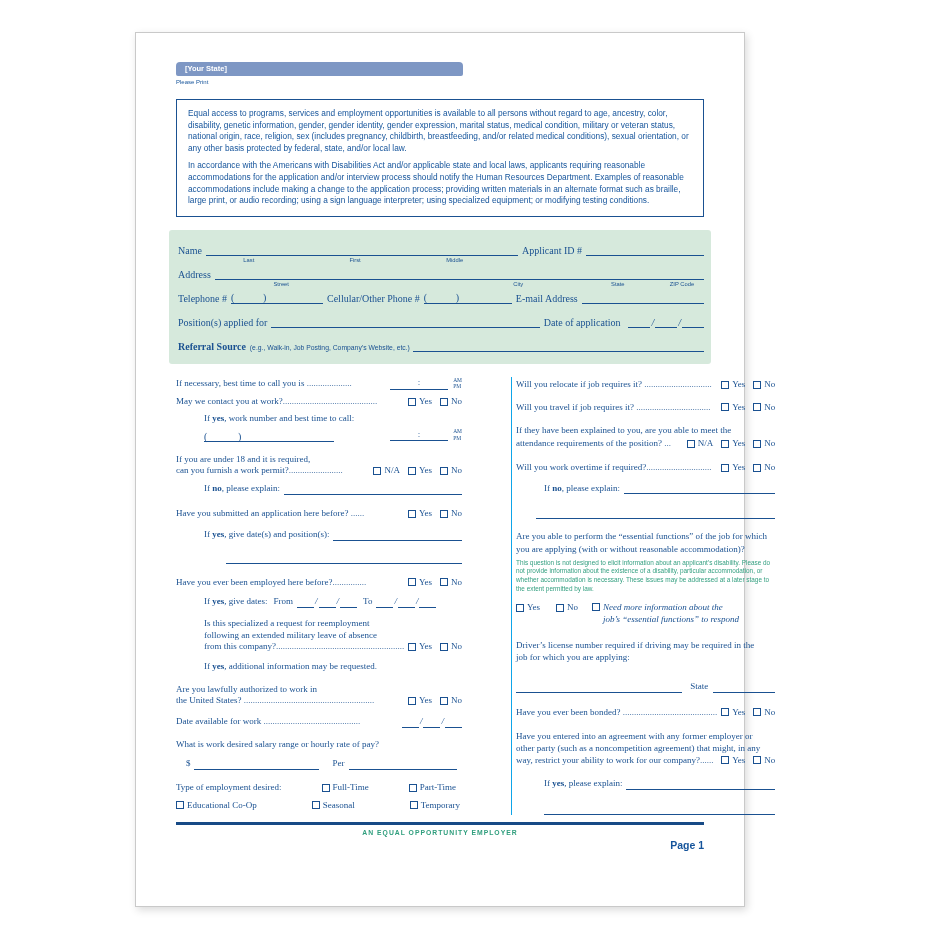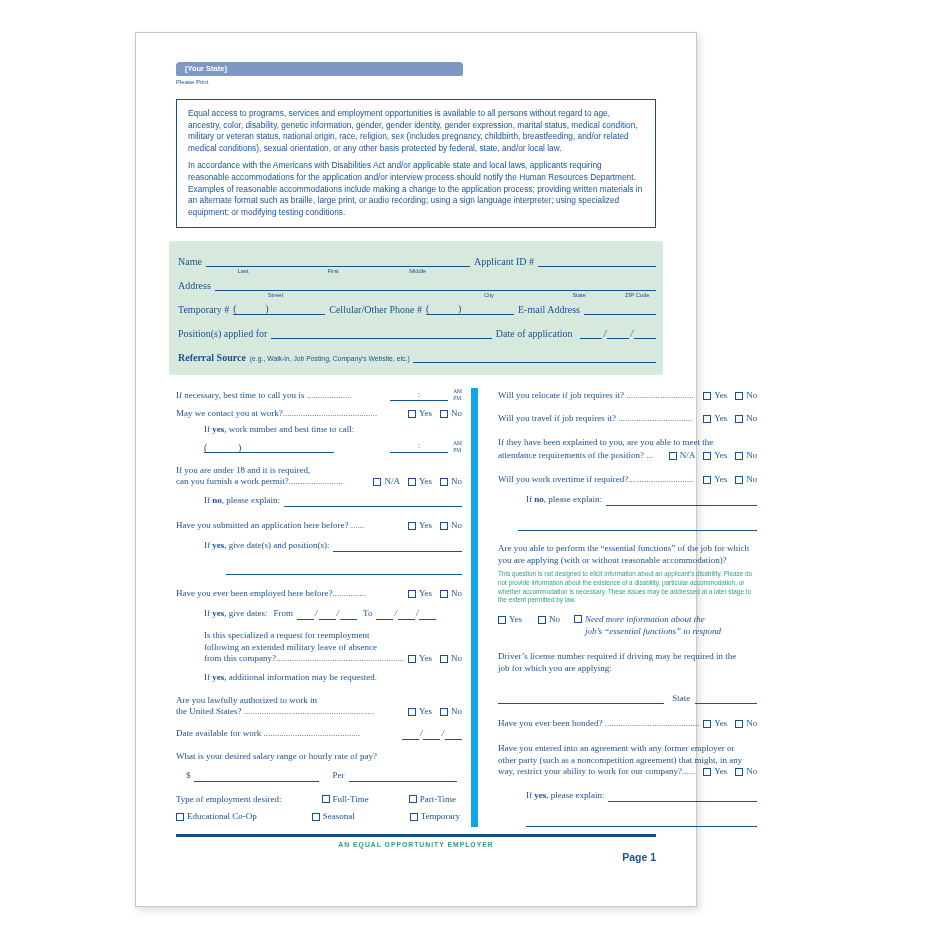--- a/index.html
+++ b/index.html
@@ -1,18 +1,18 @@
 <!DOCTYPE html>
 <html><head>
 <meta charset="utf-8">
 <style>
   * { margin:0; padding:0; box-sizing:border-box; }
   html,body { width:940px; height:940px; background:#ffffff; font-family:"Liberation Sans", sans-serif; }
   .page {
-    position:absolute; left:135px; top:32px; width:562px; height:875px;
+    position:absolute; left:135px; top:32px; width:610px; height:875px;
     background:#ffffff; border:1px solid #c9c9c9; box-shadow:2px 3px 8px rgba(0,0,0,0.15);
     padding:29px 40px 0 40px; color:#1a5191;
   }
   
   .statebar {
     width:287px; height:14px; background:#7e97c4; border-radius:4px 4px 2px 2px;
     color:#ffffff; font-size:7.5px; font-weight:bold; line-height:14px; padding-left:9px;
   }
   .titlebar {
     width:287px; height:41px; background:#15549b; border-radius:0 5px 6px 6px; margin-top:2px;
@@ -40,21 +40,21 @@
   .subwrap { position:relative; }
   .sub { position:absolute; top:11px; font-family:"Liberation Sans",sans-serif; font-size:5.8px; color:#1a5191; white-space:nowrap; }
   .parenline { position:relative; text-align:left; }
   .parenline .pl, .parenline .pr { position:absolute; top:-2px; font-size:10px; }
   .hint { font-family:"Liberation Sans",sans-serif; font-size:6.8px; margin:0 3px 1px 4px; white-space:nowrap; }
   .bold { font-weight:bold; }
   .ml4 { margin-left:4px; } .ml6 { margin-left:4px; } .mr4 { margin-right:4px; }
   
   .cols { display:flex; margin-top:13px; font-family:"Liberation Serif","DejaVu Serif",serif; font-size:9px; line-height:1.3; }
   .colL { width:295px; padding-right:9px; }
-  .colR { flex:1; border-left:7px solid #0ea5e9; padding-left:20px; }
+  .colR { flex:1; border-left:1px solid #0ea5e9; padding-left:4px;margin-left:40px; }
   .qrow { display:flex; justify-content:space-between; align-items:flex-end; }
   .qt { flex:1 1 auto; min-width:0; overflow:hidden; white-space:nowrap; }
   .wrapt { line-height:1.35; }
   .opts { display:flex; align-items:center; white-space:nowrap; margin-left:4px; }
   .opt { display:inline-flex; align-items:center; margin-left:8px; }
   .opt:first-child { margin-left:0; }
   .cb { width:8px; height:8px; border:1px solid #1a5191; background:#fff; display:inline-block; margin-right:3px; flex:0 0 auto; }
   .ind1 { margin-left:22px; } .ind2 { margin-left:28px; }
   .time { display:inline-flex; width:58px; justify-content:center; align-items:flex-end; border-bottom:1px solid #1a5191; }
   .ampm { display:inline-block; font-size:5.5px; line-height:1.2; margin-left:5px; text-align:left; }
@@ -102,21 +102,21 @@
       <span class="glabel mr4">Address</span>
       <span class="bl flex subwrap">
         <span class="sub" style="left:12%">Street</span>
         <span class="sub" style="left:61%">City</span>
         <span class="sub" style="left:81%">State</span>
         <span class="sub" style="left:93%">ZIP Code</span>
       </span>
     </div>
 
     <div class="grow">
-      <span class="glabel mr4">Temporary #</span>
+      <span class="glabel mr4">Telephone #</span>
       <span class="bl parenline" style="width:92px">
         <span class="pl" style="left:0">(</span>
         <span class="pr" style="left:32px">)</span>
       </span>
       <span class="glabel ml6 mr4">Cellular/Other Phone #</span>
       <span class="bl parenline" style="width:88px">
         <span class="pl" style="left:0">(</span>
         <span class="pr" style="left:32px">)</span>
       </span>
       <span class="glabel ml6 mr4">E-mail Address</span>
@@ -308,21 +308,21 @@
         <span class="qt">Date available for work ...........................................</span>
         <span class="d3">
           <span class="seg"></span>
             <span class="sl">/</span>
             <span class="seg"></span>
             <span class="sl">/</span>
             <span class="seg"></span>
         </span>
       </div>
 
-      <div class="wrapt" style="margin-top:10px">What is your desired salary range or hourly rate of pay?</div>
+      <div class="wrapt" style="margin-top:10px">What is work desired salary range or hourly rate of pay?</div>
       <div style="margin-top:8px; margin-left:10px; display:flex; align-items:flex-end">
         <span>$</span>
         <span class="bl" style="width:125px; margin-left:3px"></span>
         <span style="margin-left:14px">Per</span>
         <span class="bl" style="width:108px; margin-left:4px"></span>
       </div>
 
       <div style="margin-top:12px; display:flex; justify-content:space-between">
         <span>Type of employment desired:</span>
         <span class="opt">

